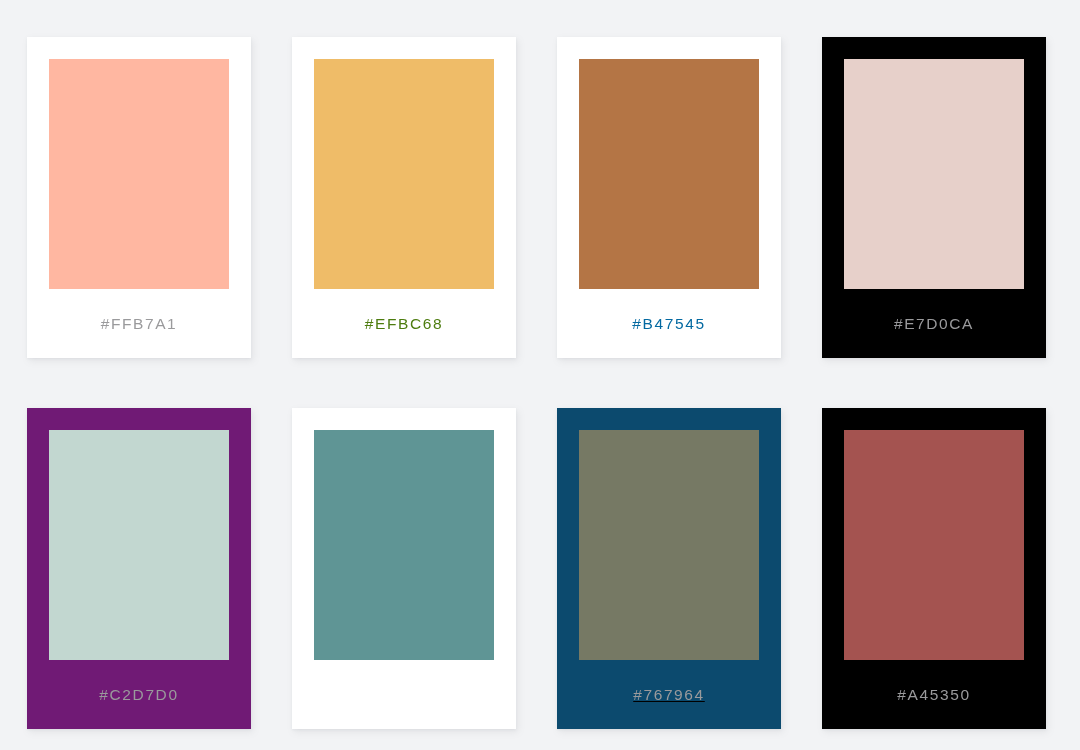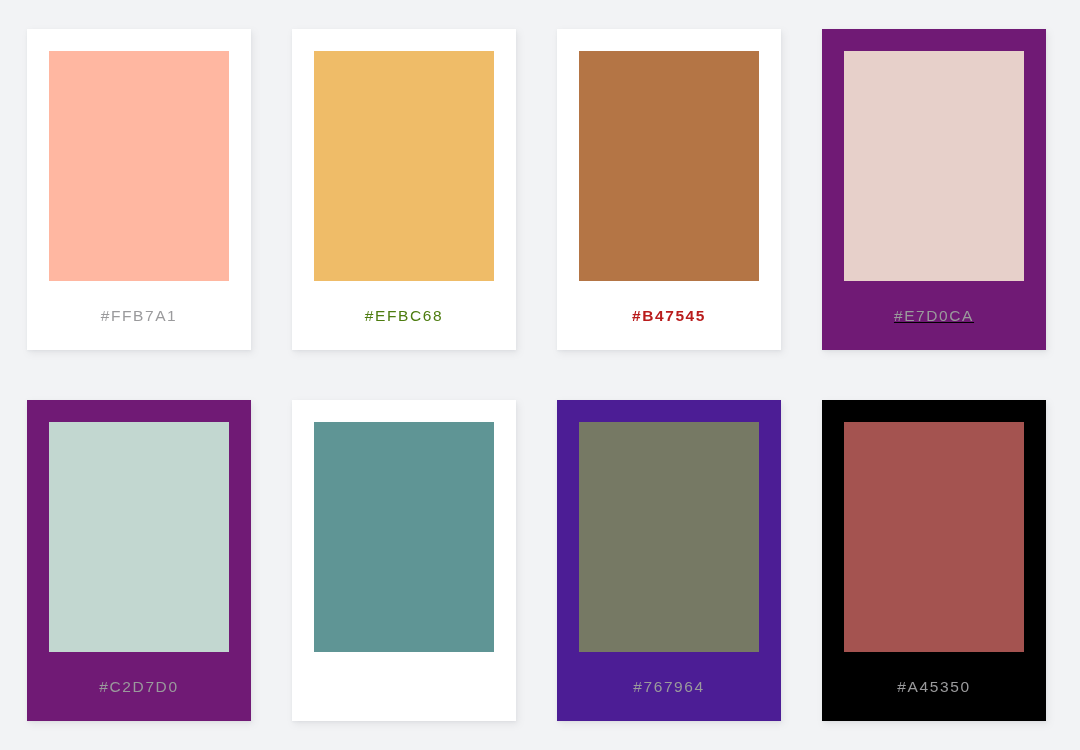--- a/index.html
+++ b/index.html
@@ -18,21 +18,21 @@
   #palette-board {
     position: relative;
     width: 1080px;
     height: 750px;
     box-sizing: border-box;
     display: grid;
     grid-template-columns: repeat(4, 224px);
     grid-template-rows: repeat(2, 321px);
     column-gap: 41px;
     row-gap: 50px;
-    padding: 29px 0 0 27px;
+    padding: 37px 0 0 27px;
     align-content: start;
     justify-content: start;
     text-align: center;
   }
 
   .swatch-card {
     position: relative;
     width: 224px;
     height: 321px;
     background: #ffffff;
@@ -72,34 +72,34 @@
     <div class="swatch-card" style="background: rgb(255, 255, 255);">
       <div class="swatch-chip" style="background: rgb(255, 183, 161);"></div>
       <div class="swatch-caption" style="color: rgb(154, 154, 156);">#FFB7A1</div>
     </div>
     <div class="swatch-card" style="background: rgb(255, 255, 255);">
       <div class="swatch-chip" style="background: rgb(239, 188, 104);"></div>
       <div class="swatch-caption" style="color: #4d7c0f;">#EFBC68</div>
     </div>
     <div class="swatch-card" style="background: rgb(255, 255, 255);">
       <div class="swatch-chip" style="background: rgb(180, 117, 69);"></div>
-      <div class="swatch-caption" style="color: #b91c1c; font-weight: bold;">#B47545</div>
+      <div class="swatch-caption" style="color: #0369a1;">#B47545</div>
     </div>
-    <div class="swatch-card" style="background: #701a75; text-decoration: underline;">
+    <div class="swatch-card" style="background: #000000;">
       <div class="swatch-chip" style="background: rgb(231, 208, 202);"></div>
       <div class="swatch-caption" style="color: rgb(154, 154, 156);">#E7D0CA</div>
     </div>
     <div class="swatch-card" style="background: #701a75;">
       <div class="swatch-chip" style="background: rgb(194, 215, 208);"></div>
       <div class="swatch-caption" style="color: rgb(154, 154, 156);">#C2D7D0</div>
     </div>
     <div class="swatch-card" style="background: rgb(255, 255, 255);">
       <div class="swatch-chip" style="background: rgb(95, 149, 149);"></div>
     </div>
-    <div class="swatch-card" style="background: #4c1d95;">
+    <div class="swatch-card" style="background: #0c4a6e; text-decoration: underline;">
       <div class="swatch-chip" style="background: rgb(118, 121, 100);"></div>
       <div class="swatch-caption" style="color: rgb(154, 154, 156);">#767964</div>
     </div>
     <div class="swatch-card" style="background: #000000;">
       <div class="swatch-chip" style="background: rgb(164, 83, 80);"></div>
       <div class="swatch-caption" style="color: rgb(154, 154, 156);">#A45350</div>
     </div>
   </div>
 
 </body></html>

